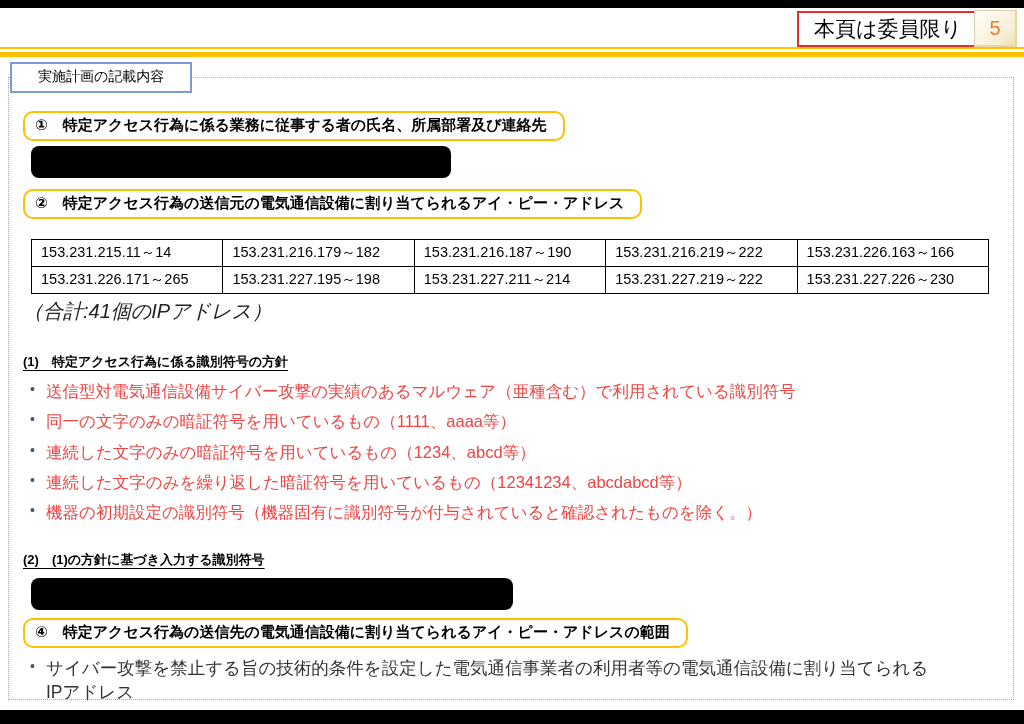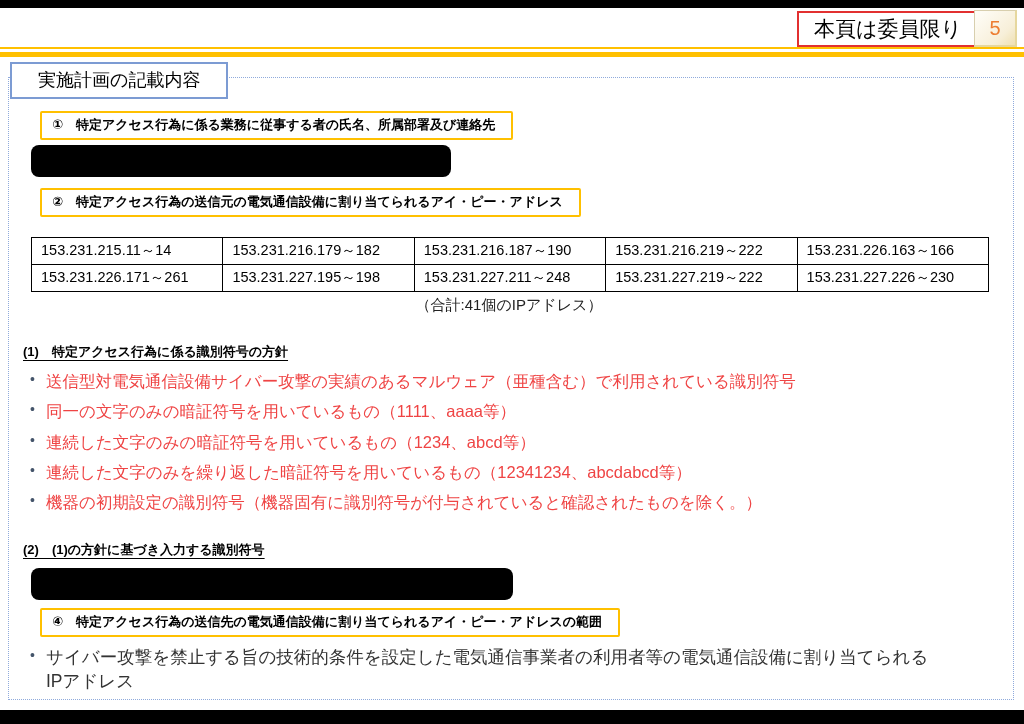--- a/index.html
+++ b/index.html
@@ -15,36 +15,36 @@
   .confidential{position:absolute;top:11px;left:797px;width:178px;height:32px;
     border:2px solid #e23030;background:#fff;text-align:center;line-height:32px;font-size:21px;}
   .page-num{position:absolute;top:10px;left:974px;width:40px;height:34px;
     background:linear-gradient(135deg,#fffef9 0%,#f7efd9 70%,#efe0b2 100%);
     border:1px solid #d8cfae;border-bottom:3px solid #e6d79e;border-right:2px solid #e6d79e;
     text-align:center;line-height:34px;font-size:20px;color:#ED7D31;}
   .gold-rule{position:absolute;top:47px;left:0;width:1024px;height:10px;box-sizing:border-box;
     border-top:2px solid #FFC000;border-bottom:5px solid #FFC000;background:#fff;}
 
   .section-label{position:absolute;top:62px;left:10px;z-index:3;background:#fff;
-    border:2px solid #7C9BD3;padding:4px 26px 5px 26px;font-size:18px;}
+    border:2px solid #7C9BD3;padding:4px 26px 5px 26px;font-size:14px;}
 
   .container{position:absolute;top:77px;left:8px;width:1006px;height:623px;box-sizing:border-box;
     border:1px dotted #8FAADC;z-index:1;}
   .content{padding:33px 14px 0 14px;}
 
-  .ybox{display:table;border:2px solid #FFC000;border-radius:2px;background:#fff;
-    padding:3px 16px 4px 10px;font-size:13px;font-weight:bold;white-space:nowrap;margin-left:17px;}
+  .ybox{display:table;border:2px solid #FFC000;border-radius:10px;background:#fff;
+    padding:3px 16px 4px 10px;font-size:15px;font-weight:bold;white-space:nowrap;}
   .redact{background:#000;border-radius:8px;}
   .redact-1{width:420px;height:32px;margin:5px 0 11px 8px;}
   .redact-2{width:482px;height:32px;margin:4px 0 8px 8px;}
 
   .ip-table{border-collapse:collapse;table-layout:fixed;width:958px;margin:20px 0 4px 8px;}
   .ip-table td{border:1.5px solid #000;font-size:14.5px;padding:3px 0 4px 9px;white-space:nowrap;}
 
-  .total-note{text-align:center;font-size:15px;margin:0 4px 11px 0;color:#222;}
+  .total-note{text-align:left;font-size:20px;margin:0 4px 11px 0;color:#222;font-style:italic;}
 
   .sub-heading{font-size:13px;font-weight:bold;text-decoration:underline;text-underline-offset:4px;
     margin:28px 0 9px 0;}
   .bullets{list-style:none;margin:0 0 2px 0;padding:0;font-size:16.5px;color:#ef4444;}
   .bullets li{position:relative;padding-left:23px;margin-bottom:8px;line-height:1.35;}
   .bullets li::before{content:"\2022";position:absolute;left:7px;top:0;color:#44546A;font-size:14px;}
   .final-bullet{font-size:17.5px;color:#333;margin-top:9px;}
   .final-bullet .line2{display:block;}
 </style>
 </head>
@@ -69,23 +69,23 @@
       <table class="ip-table">
         <tbody>
           <tr>
             <td>153.231.215.11～14</td>
             <td>153.231.216.179～182</td>
             <td>153.231.216.187～190</td>
             <td>153.231.216.219～222</td>
             <td>153.231.226.163～166</td>
           </tr>
           <tr>
-            <td>153.231.226.171～261</td>
+            <td>153.231.226.171～265</td>
             <td>153.231.227.195～198</td>
-            <td>153.231.227.211～248</td>
+            <td>153.231.227.211～214</td>
             <td>153.231.227.219～222</td>
             <td>153.231.227.226～230</td>
           </tr>
         </tbody>
       </table>
       <div class="total-note">（合計:41個のIPアドレス）</div>
 
 
       <div class="sub-heading">(1)　特定アクセス行為に係る識別符号の方針</div>
       <ul class="bullets">

